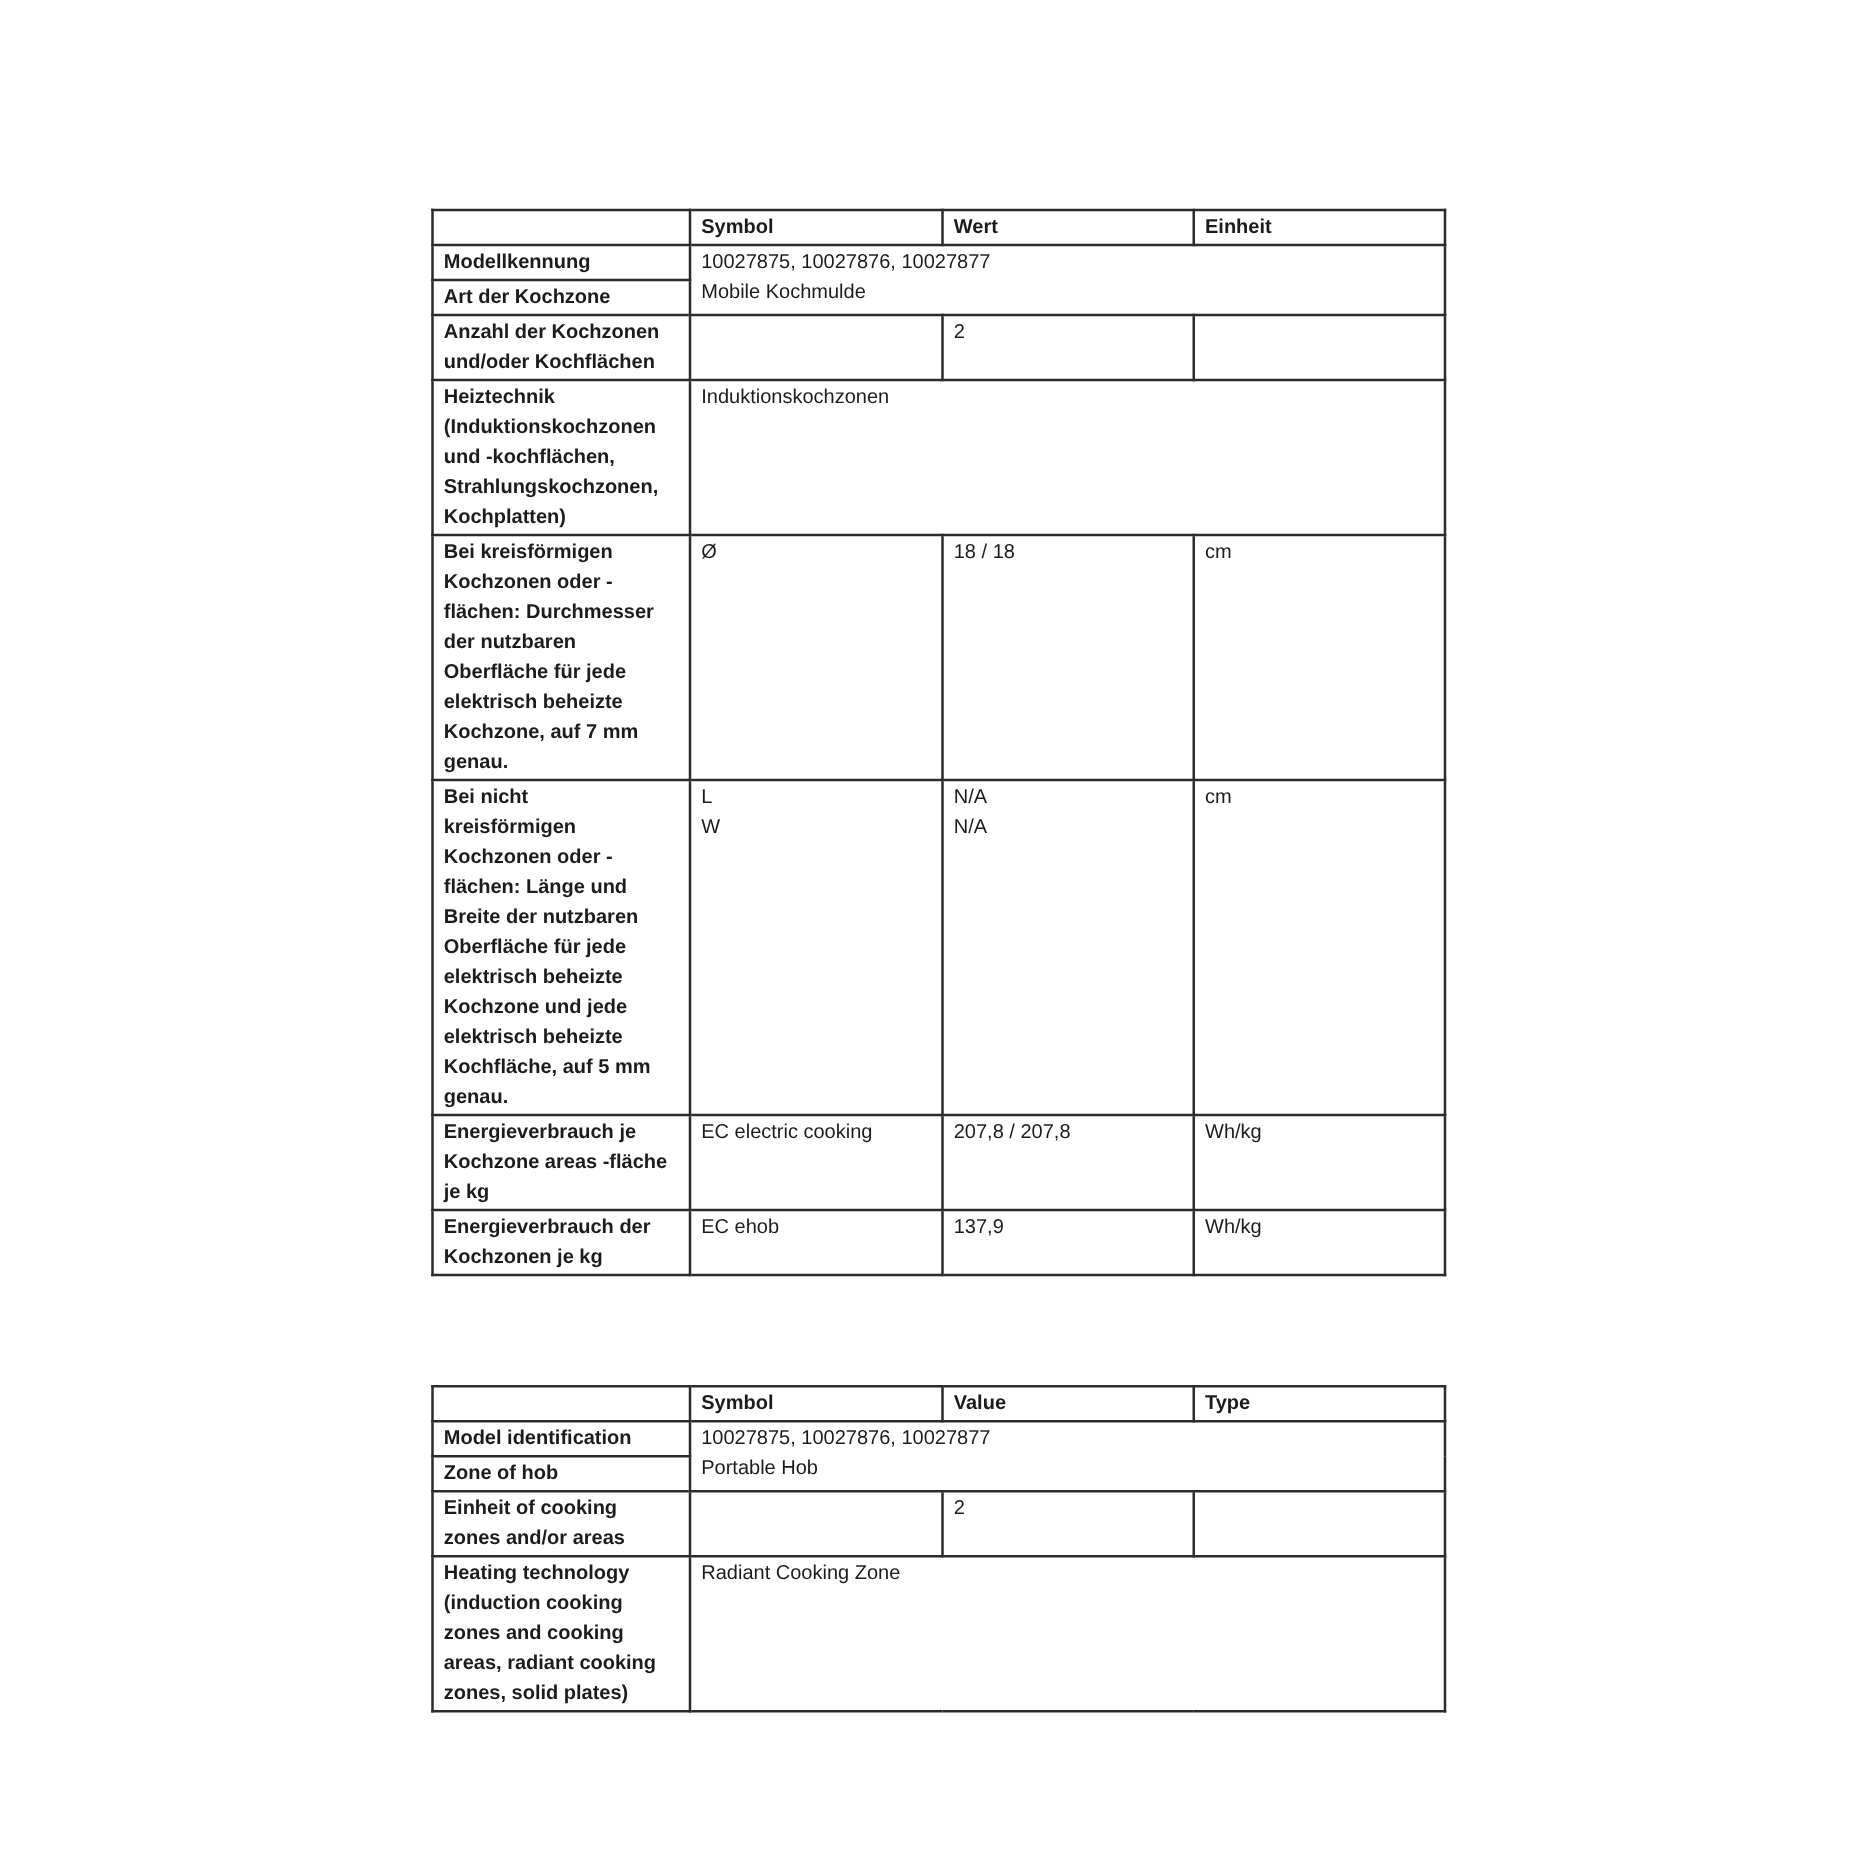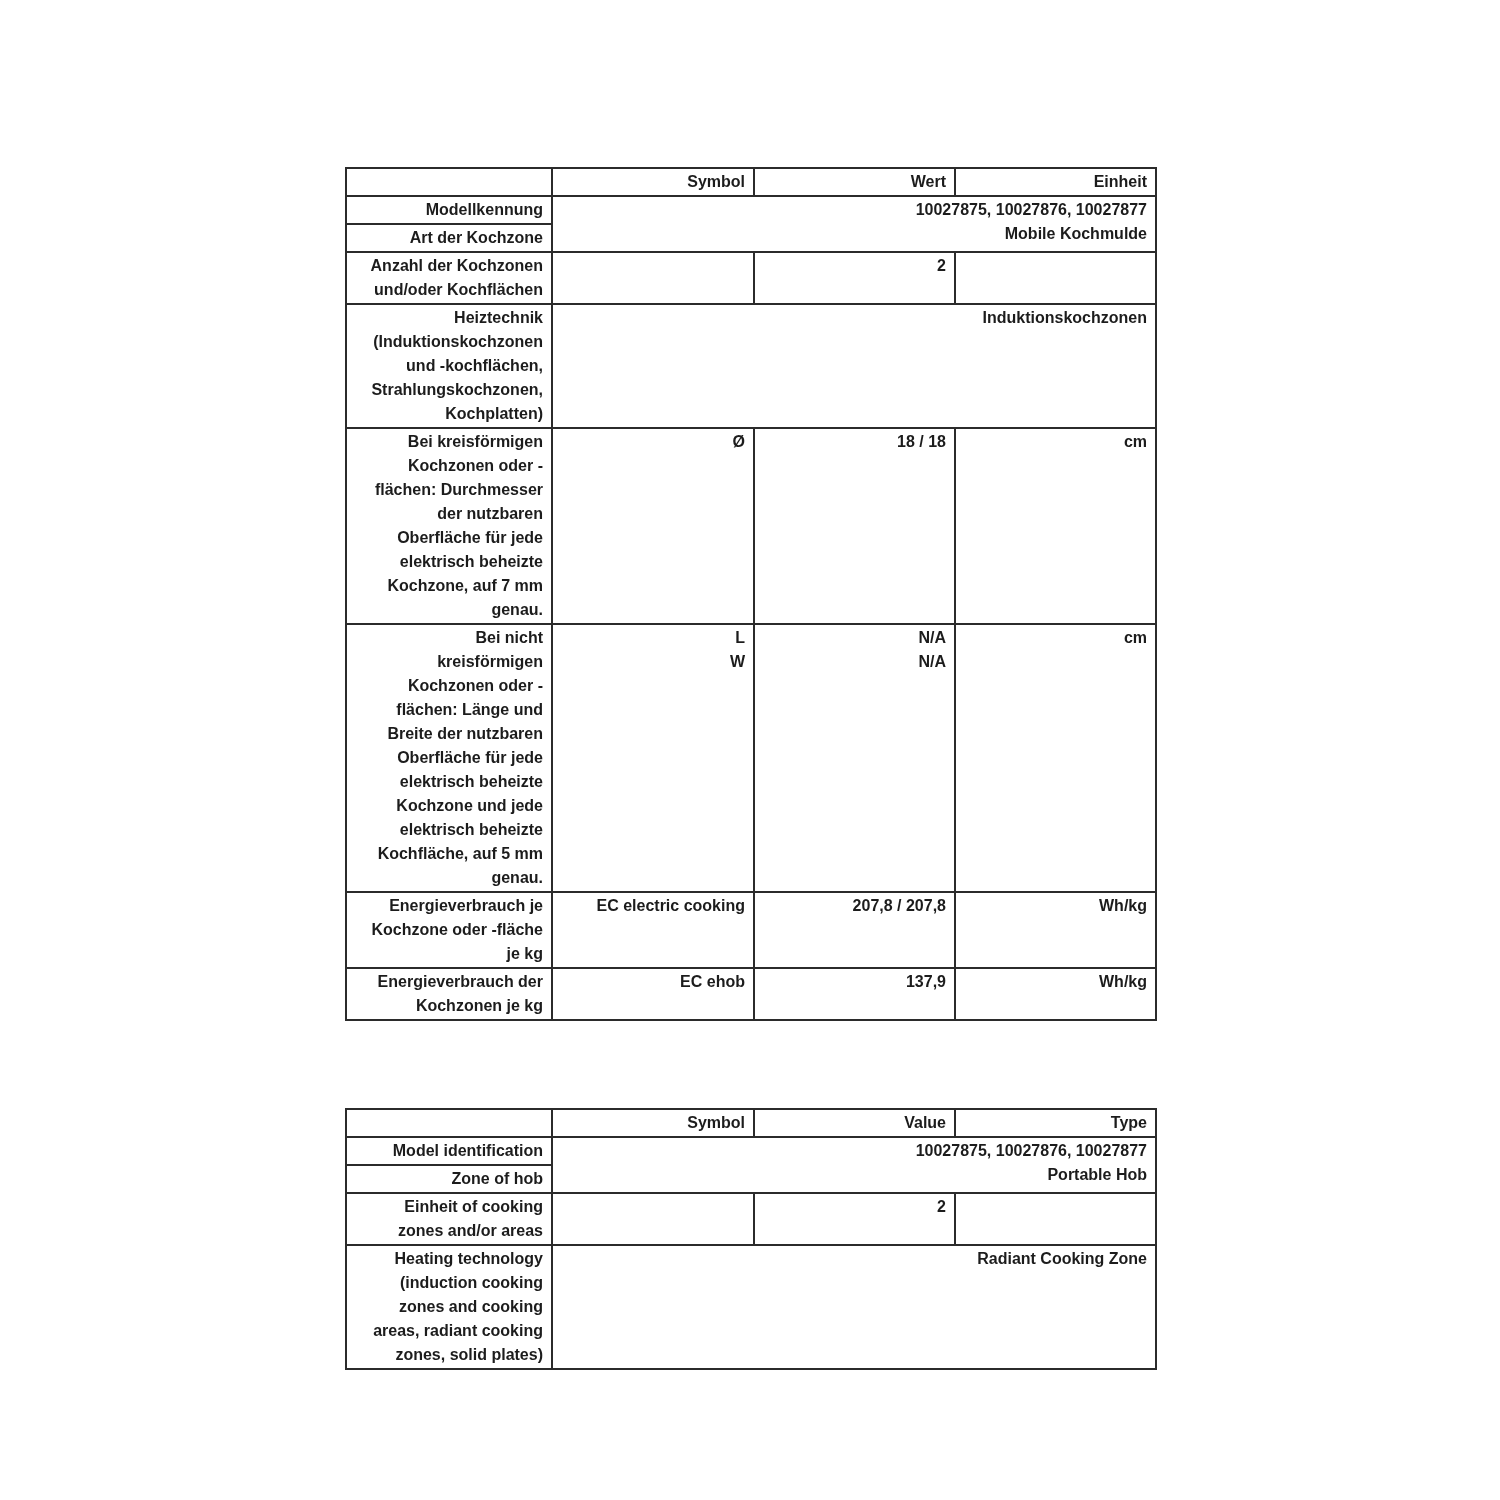--- a/index.html
+++ b/index.html
@@ -28,32 +28,32 @@
 
   col.c0 { width: 206px; }
   col.c1 { width: 202px; }
   col.c2 { width: 201px; }
   col.c3 { width: 201px; }
 
   table.spec-table th,
   table.spec-table td {
     border: 2px solid #2b2b2b;
     vertical-align: top;
-    text-align: right;
+    text-align: left;
     padding: 1px 8px;
     font-size: 16px;
     line-height: 24px;
     white-space: pre-line;
     overflow: hidden;
   }
   table.spec-table th {
     font-weight: bold;
   }
   table.spec-table td {
-    font-weight: bold;
+    font-weight: normal;
   }
 </style>
 </head>
 <body>
 
 <div id="page">
 
   <table class="spec-table" id="table-de">
     <colgroup>
       <col class="c0">
@@ -117,21 +117,21 @@
 Kochfläche, auf 5 mm
 genau.</th>
         <td>L
 W</td>
         <td>N/A
 N/A</td>
         <td>cm</td>
       </tr>
       <tr>
         <th>Energieverbrauch je
-Kochzone oder -fläche
+Kochzone areas -fläche
 je kg</th>
         <td>EC electric cooking</td>
         <td>207,8 / 207,8</td>
         <td>Wh/kg</td>
       </tr>
       <tr>
         <th>Energieverbrauch der
 Kochzonen je kg</th>
         <td>EC ehob</td>
         <td>137,9</td>

